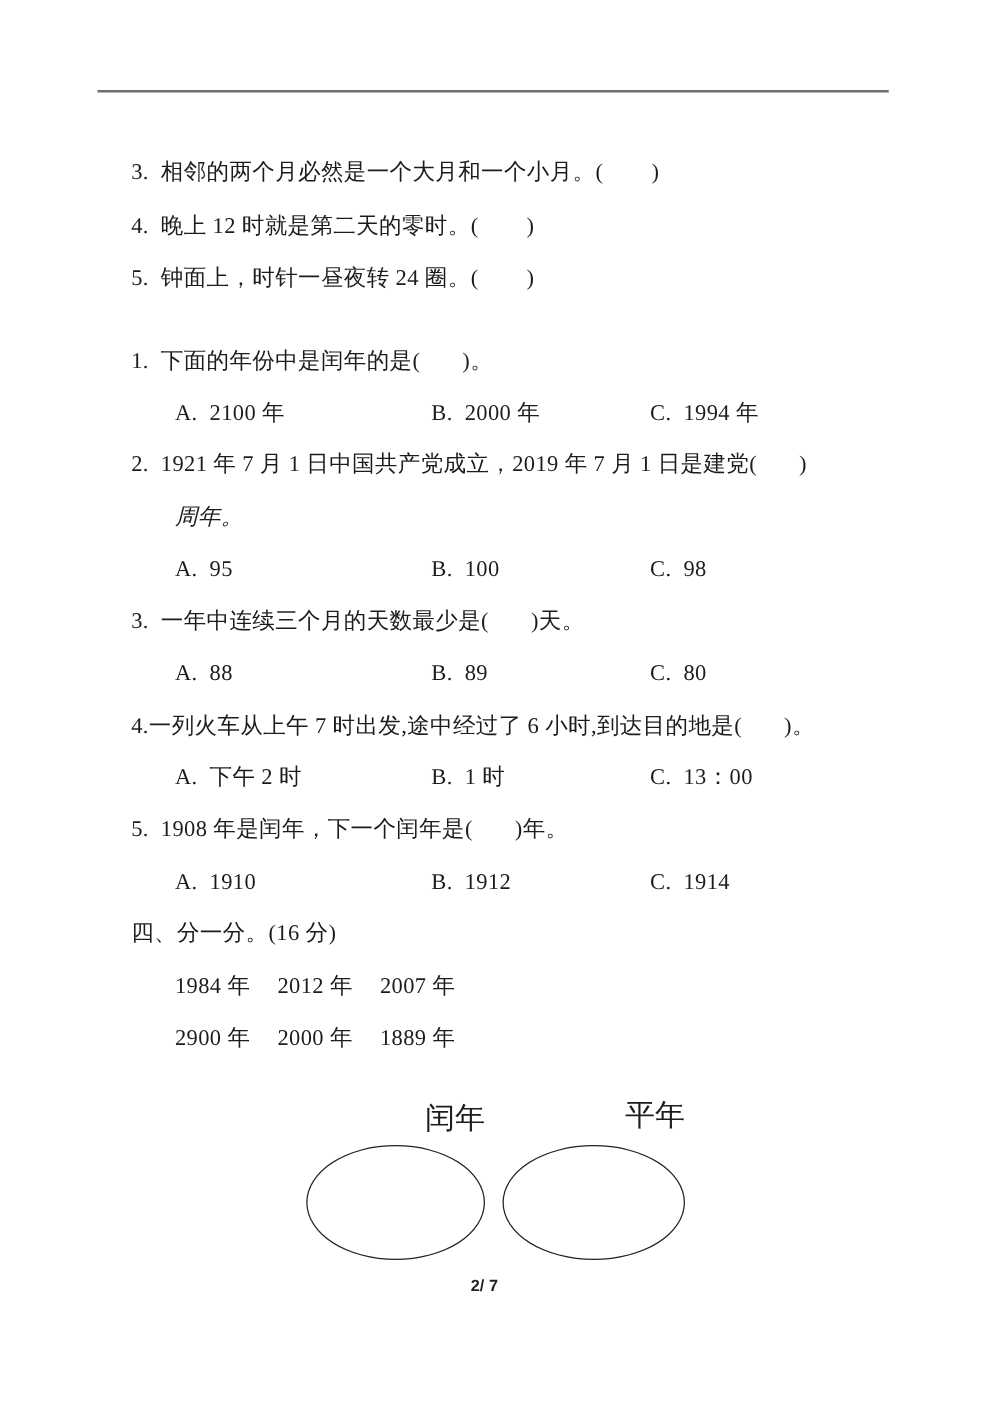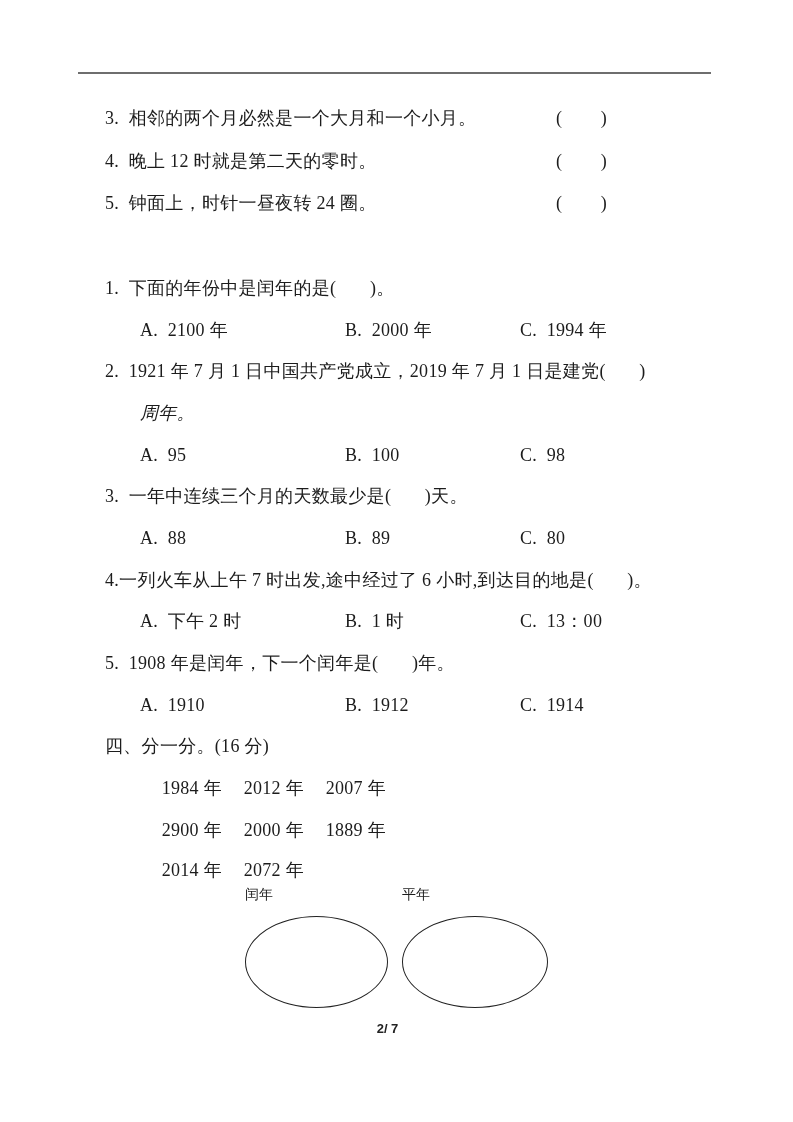--- a/index.html
+++ b/index.html
@@ -24,56 +24,56 @@
     position: absolute;
     left: 105px;
     font-size: 18px;
     line-height: 24px;
     white-space: pre-wrap;
     letter-spacing: 0.3px;
   }
   .judge {
     width: 502px;
     display: flex;
-    justify-content: space-between;
+    justify-content: flex-start;
+    margin-top: 19px;
   }
   .judge .parens { white-space: pre; }
   .indent { left: 140px; font-style: italic; }
   .opts {
     left: 140px;
     display: flex;
     width: 560px;
   }
   .opts span:nth-child(1) { width: 205px; }
   .opts span:nth-child(2) { width: 175px; }
   .years {
     left: 140px;
     display: flex;
-    text-align: right;
   }
   .years span { width: 82px; }
   .bin-label {
     position: absolute;
-    font-size: 14px;
+    font-size: 24px;
     line-height: 22px;
-    text-align: left;
+    text-align: right;
   }
   .oval {
     position: absolute;
     top: 916px;
     height: 92px;
     border: 1.4px solid #222222;
     border-radius: 50%;
     background: #ffffff;
     box-sizing: border-box;
   }
   .oval-1 { left: 245px; width: 143px; }
   .oval-2 { left: 402px; width: 146px; }
   .label-1 { left: 245px; width: 143px; top: 884px; }
-  .label-2 { left: 402px; width: 146px; top: 884px; }
+  .label-2 { left: 402px; width: 146px; top: 884px; font-family: Liberation Mono, monospace; }
   .footer {
     position: absolute;
     left: 0;
     right: 18px;
     top: 1021px;
     text-align: center;
     font-family: "Liberation Sans", "DejaVu Sans", sans-serif;
     font-weight: bold;
     font-size: 13px;
     color: #222222;
@@ -141,24 +141,20 @@
   <div class="row years" style="top:776px">
     <span>1984 年</span>
     <span>2012 年</span>
     <span>2007 年</span>
   </div>
   <div class="row years" style="top:818px">
     <span>2900 年</span>
     <span>2000 年</span>
     <span>1889 年</span>
   </div>
-  <div class="row years" style="top:858px">
-    <span>2014 年</span>
-    <span>2072 年</span>
-  </div>
 
   <div class="bin-label label-1">闰年</div>
   <div class="bin-label label-2">平年</div>
   <div class="oval oval-1"></div>
   <div class="oval oval-2"></div>
 
   <div class="footer">2/ 7</div>
 
 </div>
 

